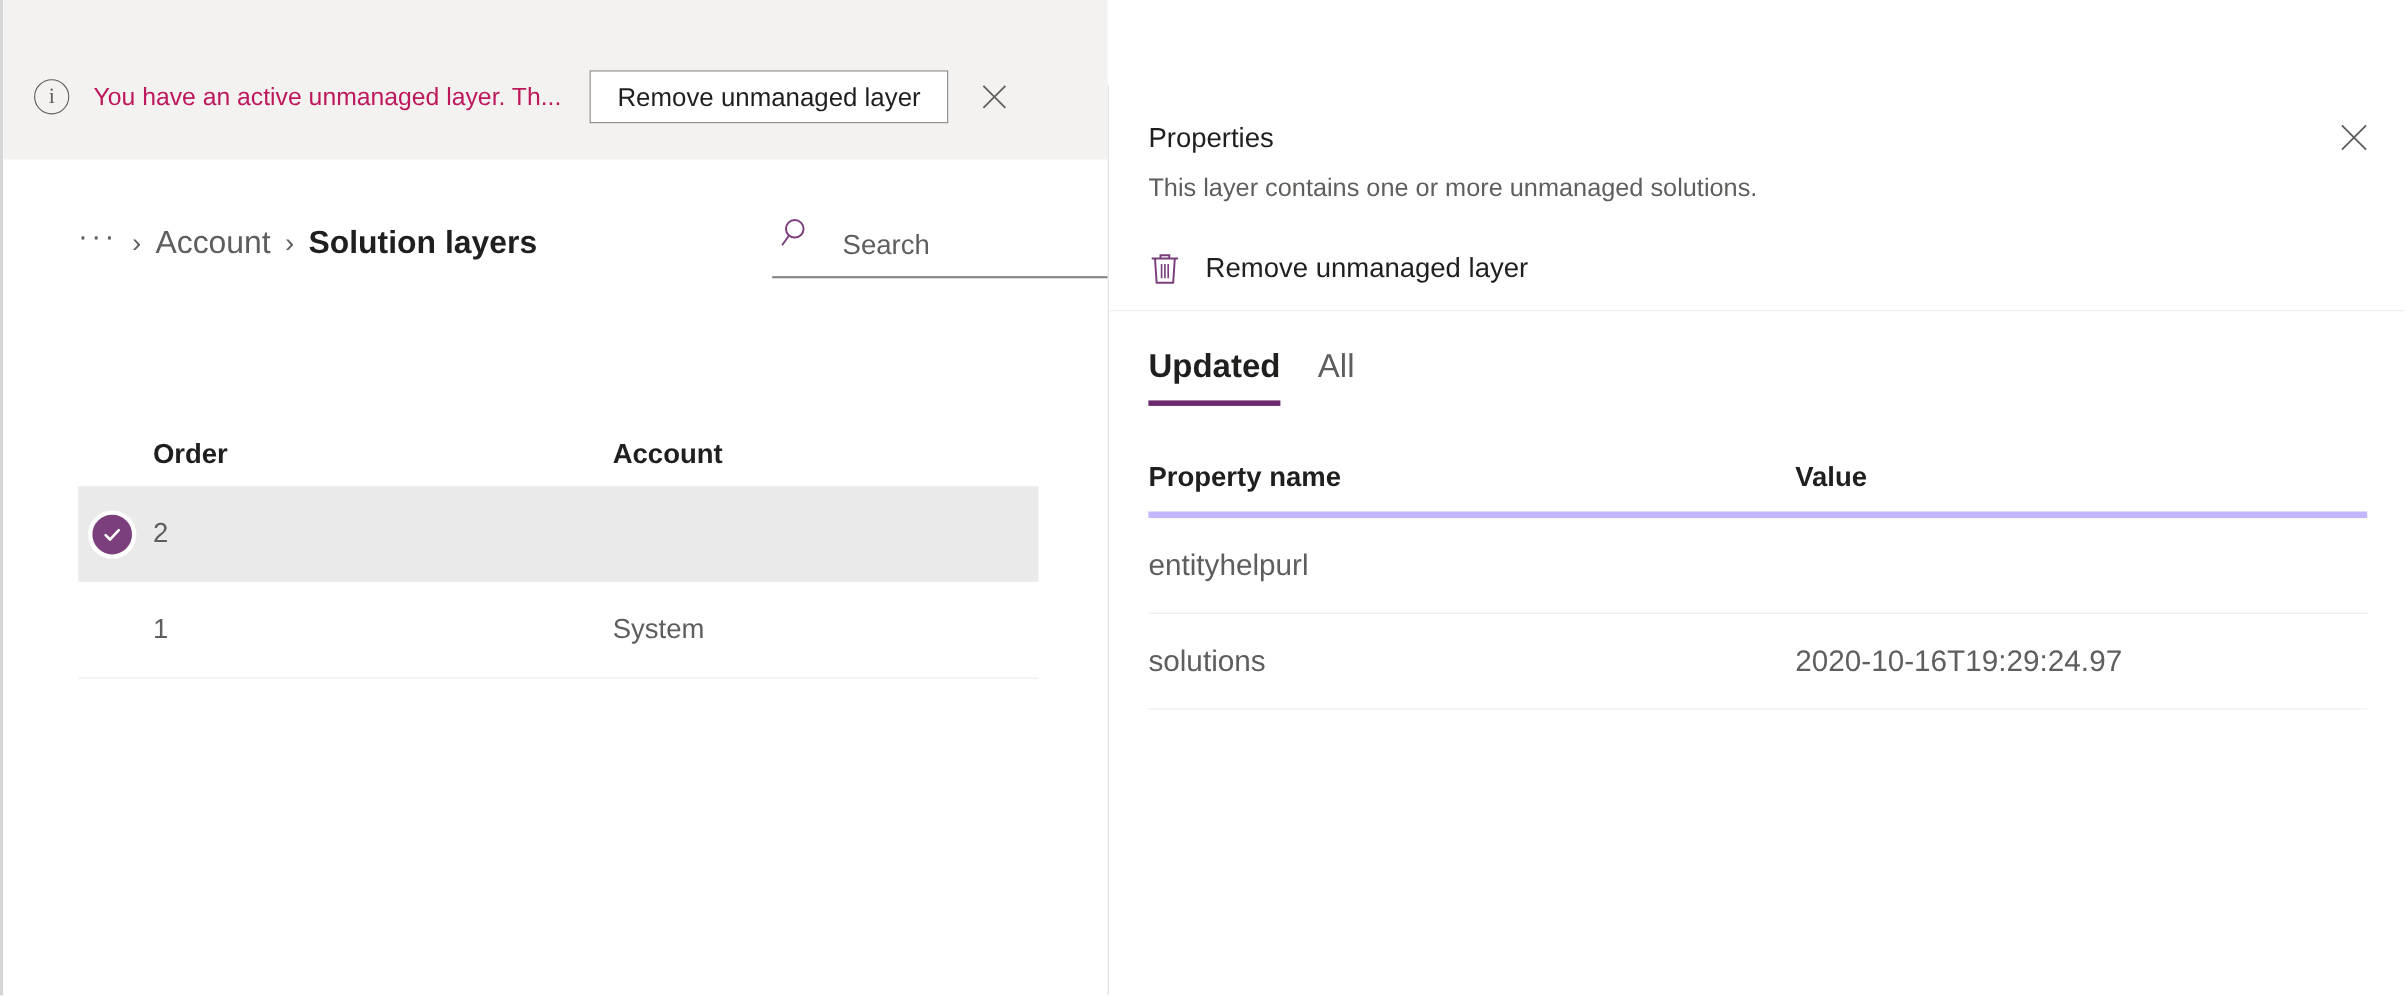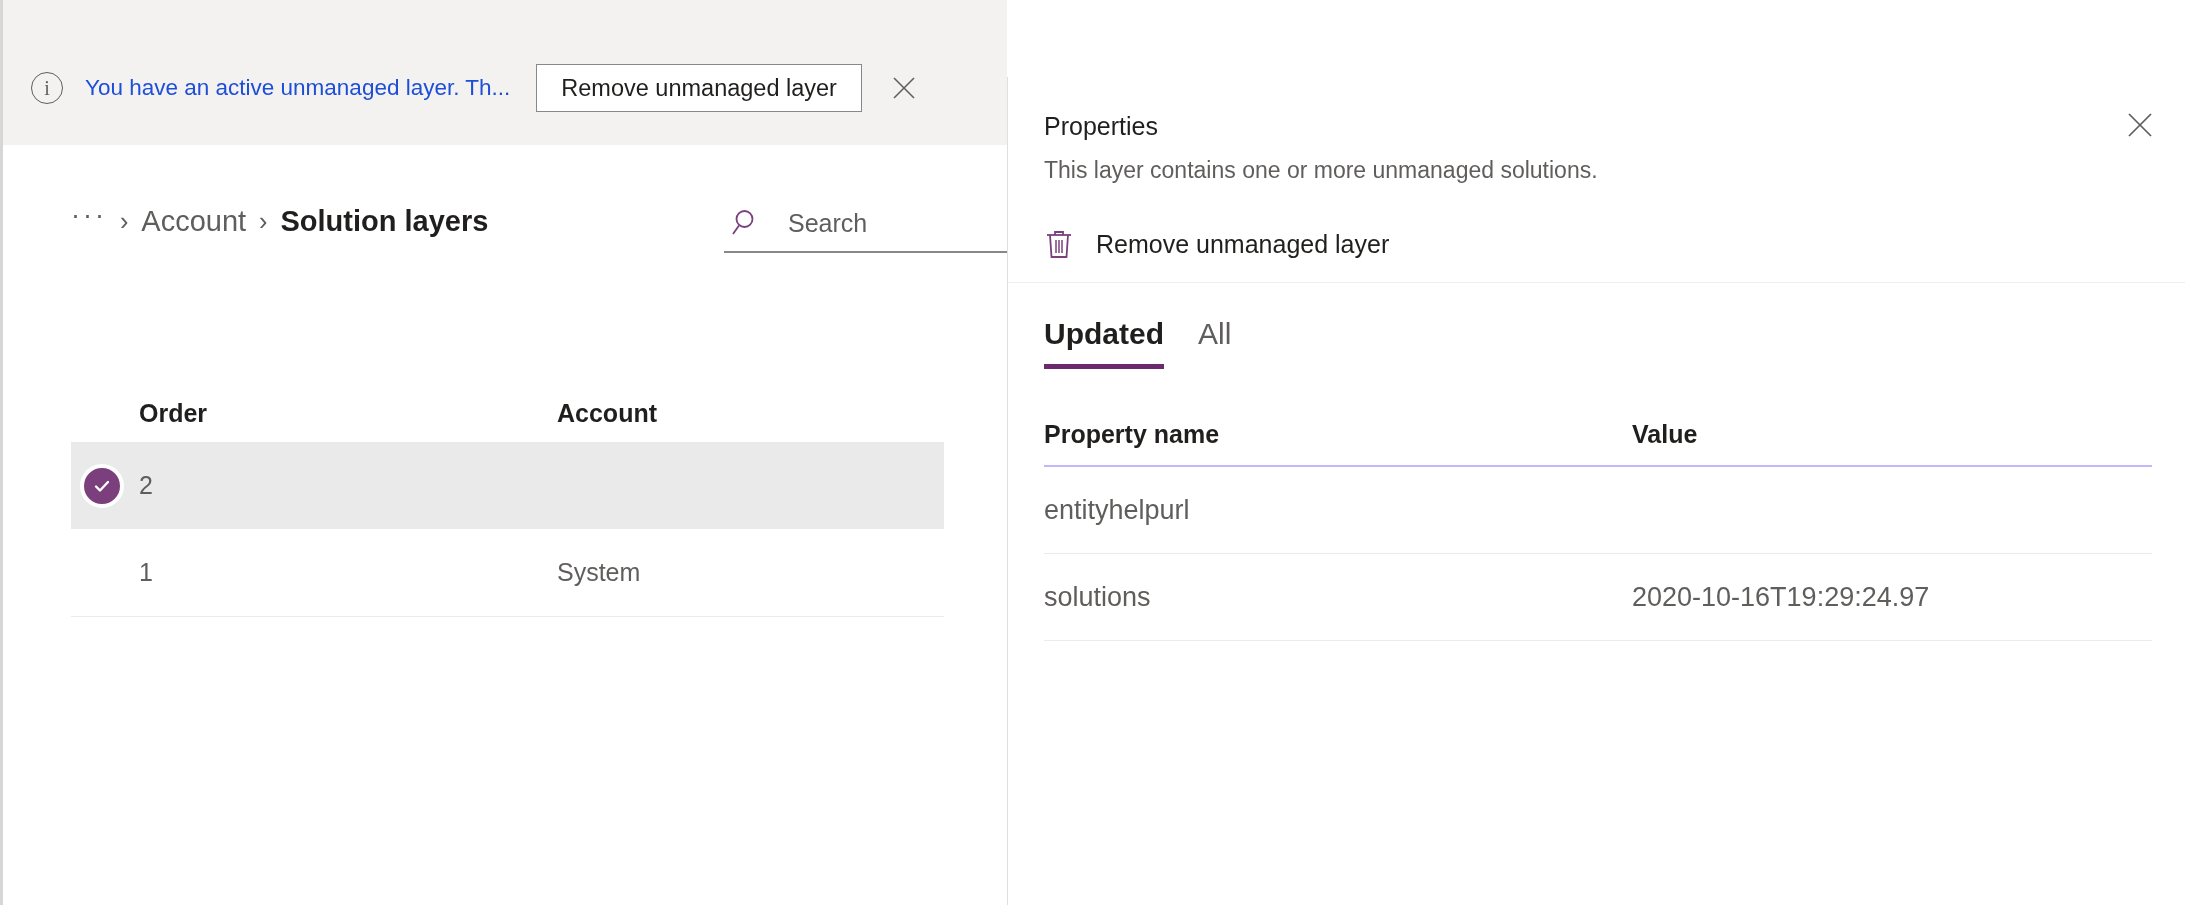--- a/index.html
+++ b/index.html
@@ -60,21 +60,21 @@
     font-family: "Liberation Serif", serif;
     font-size: 20px;
     line-height: 1;
     color: #605e5c;
     margin-top: 30px;
   }
   #message-bar .msg-text {
     margin-left: 22px;
     margin-top: 30px;
     font-size: 22.5px;
-    color: #1d4ed8;
+    color: #be185d;
     white-space: nowrap;
   }
   #message-bar .msg-action {
     margin-left: 26px;
     margin-top: 30px;
     height: 48px;
     padding: 0 24px;
     background: #ffffff;
     border: 1.5px solid #8a8886;
     color: #201f1e;
@@ -132,27 +132,26 @@
     cursor: pointer;
   }
   #breadcrumb .bc-current {
     font-size: 29px;
     color: #201f1e;
     font-weight: bold;
   }
 
   #search-box {
     position: absolute;
-    left: 721px;
+    left: 699px;
     top: 50px;
     width: 310px;
     height: 58px;
     border-bottom: 2px solid #8a8886;
     display: flex;
-    align-items: center;
     box-sizing: border-box;
   }
   #search-box .search-icon {
     width: 34px;
     height: 34px;
     margin-left: 6px;
     flex: 0 0 34px;
   }
   #search-box .search-input {
     margin-left: 24px;
@@ -312,21 +311,21 @@
   }
 
   #props-table {
     margin-top: 34px;
     padding: 0 36px 0 36px;
   }
   #props-table .pt-head {
     display: flex;
     align-items: center;
     height: 62px;
-    border-bottom: 2px solid #c4b5fd;
+    border-bottom: 6px solid #c4b5fd;
   }
   #props-table .pt-head .th {
     font-size: 25px;
     font-weight: bold;
     color: #201f1e;
   }
   #props-table .pcol-name { flex: 0 0 588px; }
   #props-table .pcol-value { flex: 1 1 auto; }
   #props-table .pt-row {
     display: flex;

